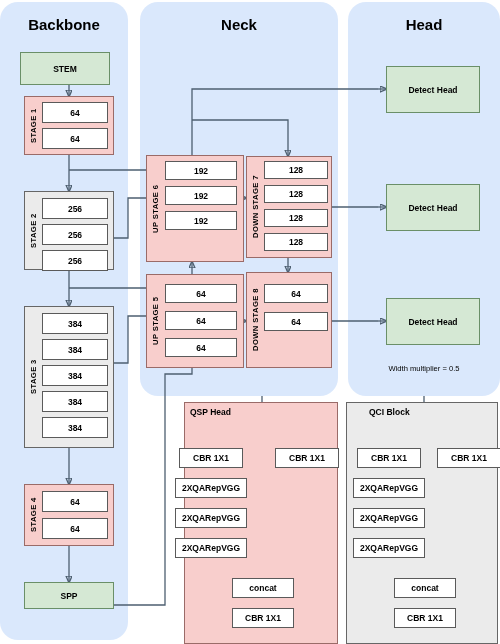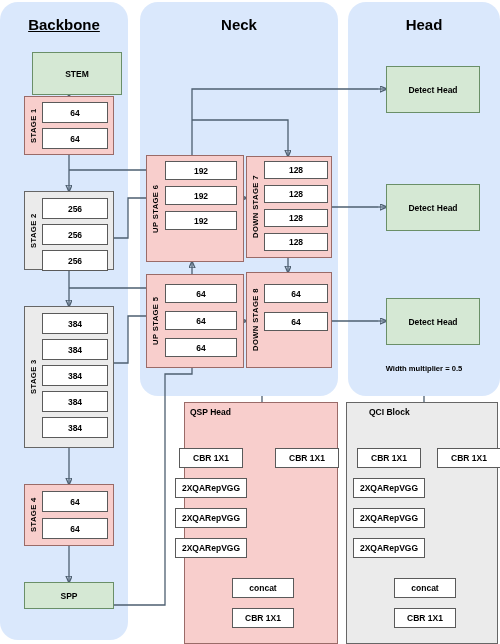--- a/index.html
+++ b/index.html
@@ -20,37 +20,37 @@
   .pinkpanel{background:#f8cecc;border:1.4px solid #9a6b68;}
   .graypanel{background:#ebebeb;border:1.4px solid #666;}
   .subpanel{position:absolute;box-sizing:border-box;}
 
   .vlabel{position:absolute;font-size:7.6px;font-weight:bold;color:#000;
           writing-mode:vertical-rl;transform:rotate(180deg);
           display:flex;align-items:center;justify-content:center;
           letter-spacing:.4px;}
 
   .blocktitle{position:absolute;font-size:8.5px;font-weight:bold;color:#000;}
-  .note{position:absolute;font-size:7.6px;font-weight:bold;color:#000;
+  .note{position:absolute;font-size:7.6px;font-weight:normal;color:#000;
         text-align:center;width:100%;}
 
   svg.lines{position:absolute;left:0;top:0;width:500px;height:644px;
             pointer-events:none;}
   svg.lines path,svg.lines line{stroke:#4d5f70;stroke-width:1.3px;fill:none;}
 </style>
 </head>
 <body>
 
 <div id="canvas">
 
   <div class="panel" style="left:0px;top:2px;width:128px;height:638px;"></div>
   <div class="panel" style="left:140px;top:2px;width:198px;height:394px;"></div>
   <div class="panel" style="left:348px;top:2px;width:152px;height:394px;"></div>
 
-  <div class="panel-title" style="left:0px;top:16px;width:128px;text-decoration:underline;">Backbone</div>
+  <div class="panel-title" style="left:0px;top:16px;width:128px;">Backbone</div>
   <div class="panel-title" style="left:348px;top:16px;width:152px;">Head</div>
   <div class="panel-title" style="left:140px;top:16px;width:198px;">Neck</div>
 
   <svg class="lines">
     <defs>
       <marker id="ah" markerWidth="7" markerHeight="7" refX="6" refY="3" orient="auto" markerUnits="userSpaceOnUse">
         <path d="M0,0 L7,3 L0,6 z" fill="#4d5f70" stroke="none"></path>
       </marker>
     </defs>
 
@@ -120,21 +120,21 @@
 
     <path d="M389,474 L424,474 L424,570"></path>
     <path d="M389,504 L424,504"></path>
     <path d="M389,560 L389,570 L424,570"></path>
     <path d="M466,470 L466,570 L424,570"></path>
     <path d="M424,570 L424,578" marker-end="url(#ah)"></path>
     <path d="M424,600 L424,608" marker-end="url(#ah)"></path>
     <path d="M424,630 L424,644" marker-end="url(#ah)"></path>
   </svg>
 
-  <div class="box green" style="left:32px;top:52px;width:90px;height:43px;">STEM</div>
+  <div class="box green" style="left:20px;top:52px;width:90px;height:33px;">STEM</div>
 
   <div class="subpanel pinkpanel" style="left:24px;top:96px;width:90px;height:59px;"></div>
   <div class="vlabel" style="left:26px;top:96px;width:14px;height:59px;">STAGE 1</div>
   <div class="box white" style="left:42px;top:102px;width:66px;height:21px;">64</div>
   <div class="box white" style="left:42px;top:128px;width:66px;height:21px;">64</div>
 
   <div class="subpanel graypanel" style="left:24px;top:191px;width:90px;height:79px;"></div>
   <div class="vlabel" style="left:26px;top:191px;width:14px;height:79px;">STAGE 2</div>
   <div class="box white" style="left:42px;top:198px;width:66px;height:21px;">256</div>
   <div class="box white" style="left:42px;top:224px;width:66px;height:21px;">256</div>

